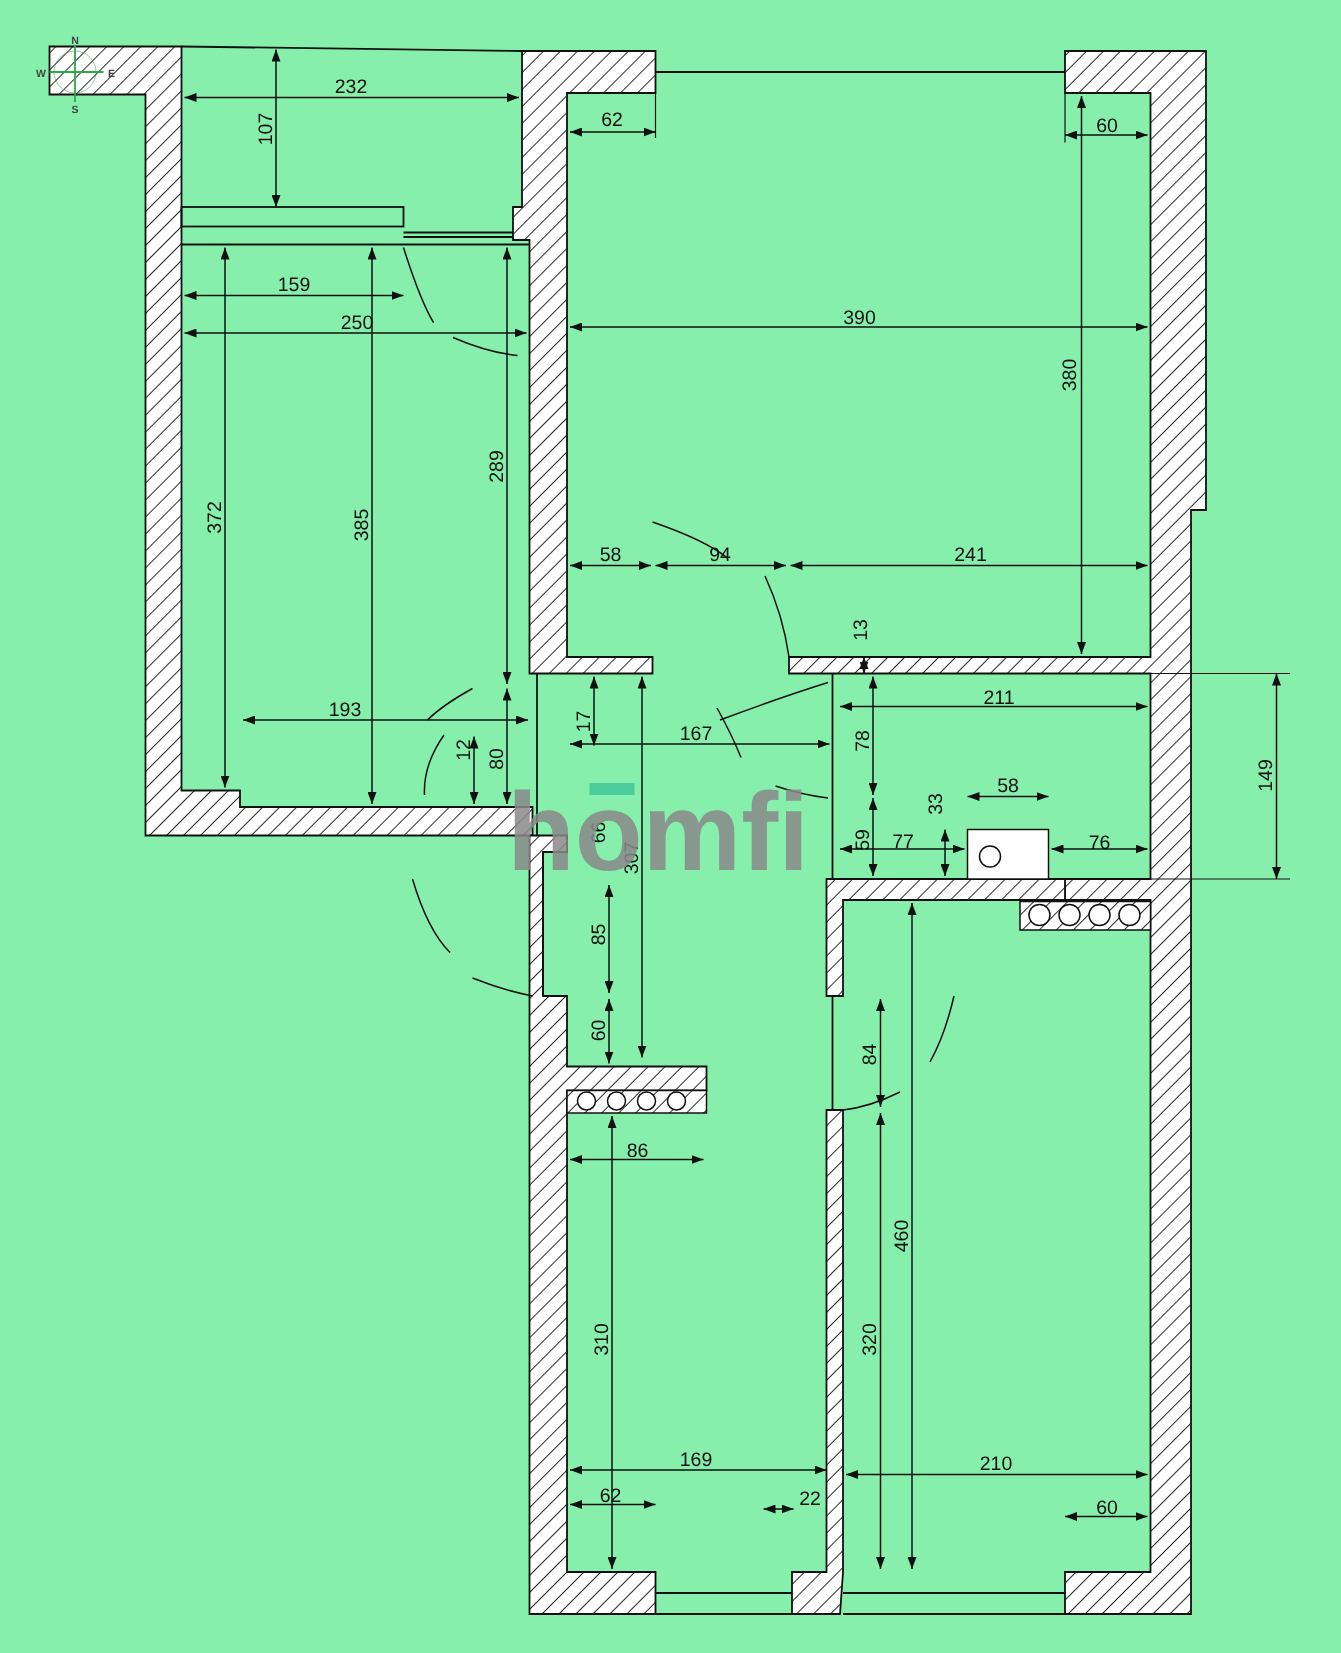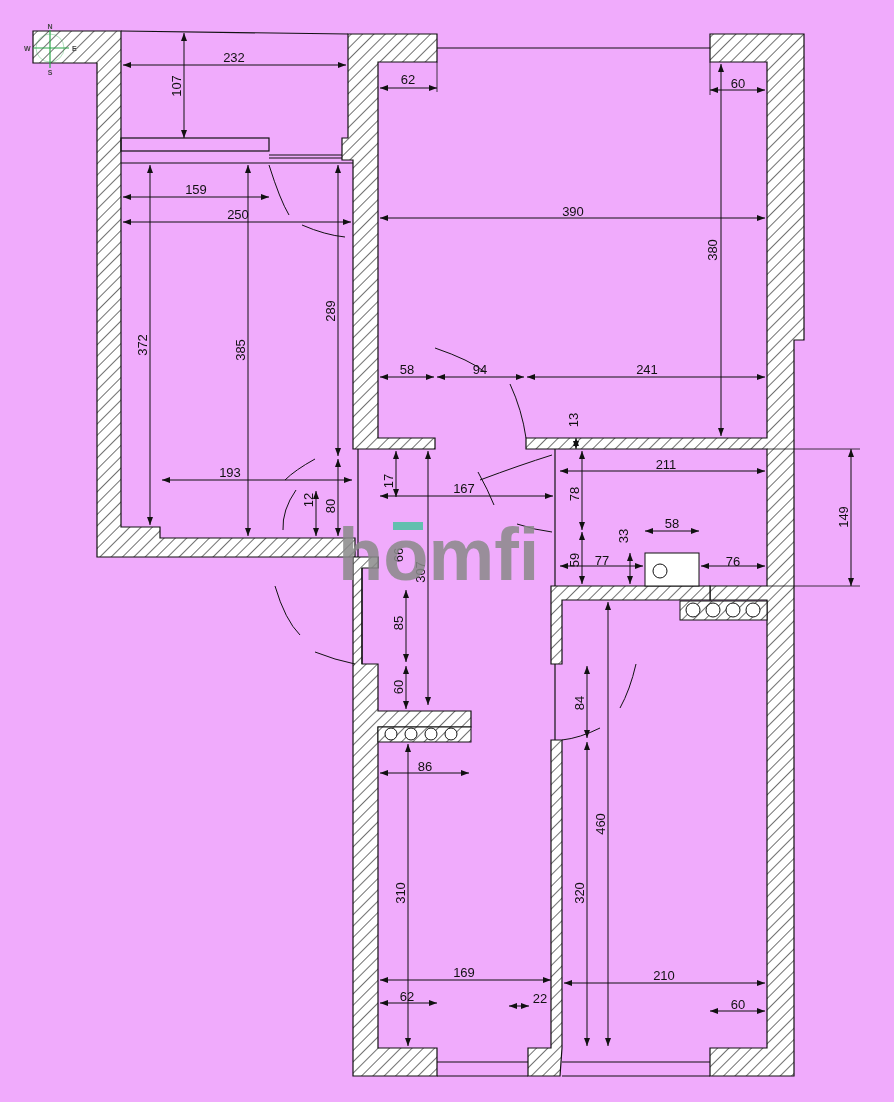--- a/index.html
+++ b/index.html
@@ -1,16 +1,16 @@
 <!DOCTYPE html>
 <html><head>
 <meta charset="utf-8">
 <style>
   html,body{margin:0;padding:0;background:#fff;}
-  #plan{position:relative;width:894px;height:1102px;overflow:hidden;background:#f0abfc;}
+  #plan{position:relative;width:894px;height:1102px;overflow:hidden;background:#86efac;}
   svg{position:absolute;left:0;top:0;}
   .dim{font-family:"Liberation Sans",sans-serif;font-size:13px;fill:#111;}
   .wm{font-family:"Liberation Sans",sans-serif;font-weight:bold;font-size:74px;fill:#8a8a8a;opacity:0.85;}
   .cmp{font-family:"Liberation Sans",sans-serif;font-size:7px;font-weight:bold;fill:#444;}
 </style>
 </head>
 <body>
 
 <div id="plan">
 <svg width="894" height="1102" viewBox="0 0 894 1102">

